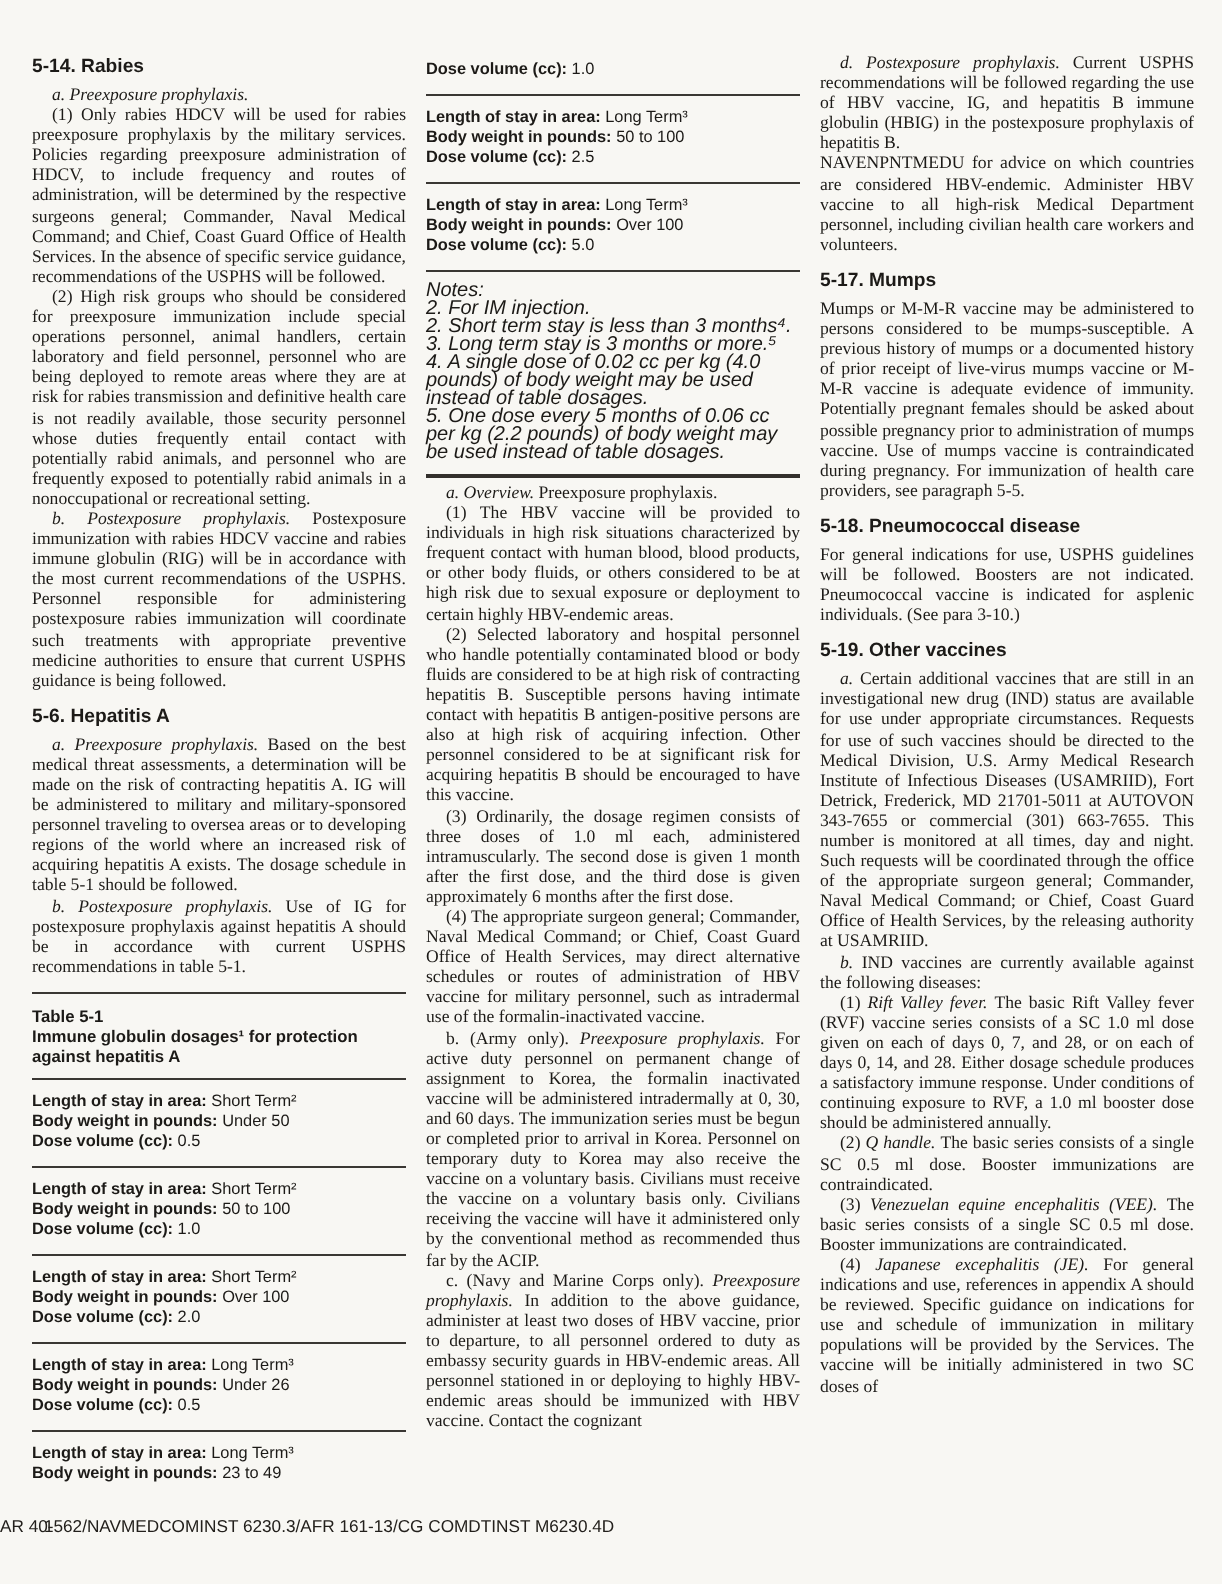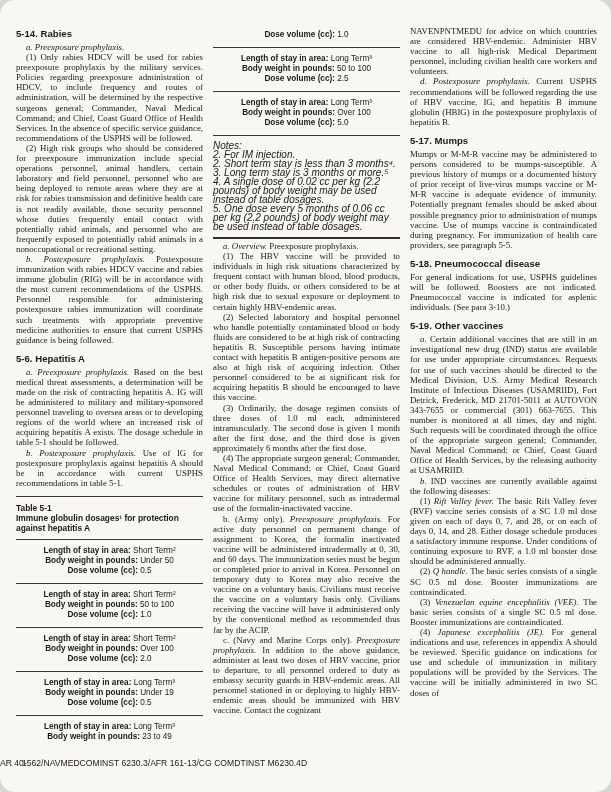--- a/index.html
+++ b/index.html
@@ -6,21 +6,20 @@
   .page {
     position:relative;
     width:611px; height:792px;
     margin:0 auto;
     background:#f8f7f3;
     box-sizing:border-box;
     padding:26px 14px 0 16px;
     font-family:"Liberation Serif", serif;
     color:#1c1a17;
     overflow:hidden;
-    border-radius:15px;
   }
   .cols { display:flex; gap:10px; }
   .col { width:187px; box-sizing:border-box; }
 
   .sec-h {
     font-family:"Liberation Sans", sans-serif;
     font-weight:bold;
     font-size:9.6px;
     line-height:11px;
     margin:8px 0 3px 0;
@@ -42,21 +41,21 @@
 
   .tbl-title {
     font-family:"Liberation Sans", sans-serif;
     font-weight:bold;
     font-size:8.4px;
     line-height:10px;
     padding:4px 0 4px 0;
   }
   .tbl-title div { margin:0; }
 
-  .tbl-row { padding:4px 0 5px 0;text-align:center; }
+  .tbl-row { padding:4px 0 5px 0; }
   .tbl-line {
     font-family:"Liberation Sans", sans-serif;
     font-size:8.2px;
     line-height:10px;
   }
   .tbl-line b { font-weight:bold; }
   .tbl-line span { font-weight:normal; }
 
   .notes {
     font-family:"Liberation Sans", sans-serif;
@@ -111,21 +110,21 @@
         </div>
         <div class="rule"></div>
         <div class="tbl-row">
           <div class="tbl-line"><b>Length of stay in area: </b><span>Short Term²</span></div>
           <div class="tbl-line"><b>Body weight in pounds: </b><span>Over 100</span></div>
           <div class="tbl-line"><b>Dose volume (cc): </b><span>2.0</span></div>
         </div>
         <div class="rule"></div>
         <div class="tbl-row">
           <div class="tbl-line"><b>Length of stay in area: </b><span>Long Term³</span></div>
-          <div class="tbl-line"><b>Body weight in pounds: </b><span>Under 19</span></div>
+          <div class="tbl-line"><b>Body weight in pounds: </b><span>Under 26</span></div>
           <div class="tbl-line"><b>Dose volume (cc): </b><span>0.5</span></div>
         </div>
         <div class="rule"></div>
         <div class="tbl-row">
           <div class="tbl-line"><b>Length of stay in area: </b><span>Long Term³</span></div>
           <div class="tbl-line"><b>Body weight in pounds: </b><span>23 to 49</span></div>
         </div>
       </div>
     <div class="col">
         <div class="tbl-row">
@@ -142,35 +141,35 @@
           <div class="tbl-line"><b>Length of stay in area: </b><span>Long Term³</span></div>
           <div class="tbl-line"><b>Body weight in pounds: </b><span>Over 100</span></div>
           <div class="tbl-line"><b>Dose volume (cc): </b><span>5.0</span></div>
         </div>
         <div class="rule"></div>
         <div class="notes">
           <div>Notes:</div>
           <div>2. For IM injection.</div>
           <div>2. Short term stay is less than 3 months⁴.</div>
           <div>3. Long term stay is 3 months or more.⁵</div>
-          <div>4. A single dose of 0.02 cc per kg (2.2 pounds) of body weight may be used instead of table dosages.</div>
+          <div>4. A single dose of 0.02 cc per kg (4.0 pounds) of body weight may be used instead of table dosages.</div>
           <div>5. One dose every 5 months of 0.06 cc per kg (2.2 pounds) of body weight may be used instead of table dosages.</div>
         </div>
         <div class="rule thick"></div>
         <p class="para"><i>a. Overview. </i>Preexposure prophylaxis.</p>
         <p class="para">(1) The HBV vaccine will be provided to individuals in high risk situations characterized by frequent contact with human blood, blood products, or other body fluids, or others considered to be at high risk due to sexual exposure or deployment to certain highly HBV-endemic areas.</p>
         <p class="para">(2) Selected laboratory and hospital personnel who handle potentially contaminated blood or body fluids are considered to be at high risk of contracting hepatitis B. Susceptible persons having intimate contact with hepatitis B antigen-positive persons are also at high risk of acquiring infection. Other personnel considered to be at significant risk for acquiring hepatitis B should be encouraged to have this vaccine.</p>
         <p class="para">(3) Ordinarily, the dosage regimen consists of three doses of 1.0 ml each, administered intramuscularly. The second dose is given 1 month after the first dose, and the third dose is given approximately 6 months after the first dose.</p>
         <p class="para">(4) The appropriate surgeon general; Commander, Naval Medical Command; or Chief, Coast Guard Office of Health Services, may direct alternative schedules or routes of administration of HBV vaccine for military personnel, such as intradermal use of the formalin-inactivated vaccine.</p>
         <p class="para"><span class="pre">b. (Army only). </span><i>Preexposure prophylaxis. </i>For active duty personnel on permanent change of assignment to Korea, the formalin inactivated vaccine will be administered intradermally at 0, 30, and 60 days. The immunization series must be begun or completed prior to arrival in Korea. Personnel on temporary duty to Korea may also receive the vaccine on a voluntary basis. Civilians must receive the vaccine on a voluntary basis only. Civilians receiving the vaccine will have it administered only by the conventional method as recommended thus far by the ACIP.</p>
         <p class="para"><span class="pre">c. (Navy and Marine Corps only). </span><i>Preexposure prophylaxis. </i>In addition to the above guidance, administer at least two doses of HBV vaccine, prior to departure, to all personnel ordered to duty as embassy security guards in HBV-endemic areas. All personnel stationed in or deploying to highly HBV-endemic areas should be immunized with HBV vaccine. Contact the cognizant</p>
       </div>
     <div class="col">
+        <p class="para"><i>d. Postexposure prophylaxis. </i>Current USPHS recommendations will be followed regarding the use of HBV vaccine, IG, and hepatitis B immune globulin (HBIG) in the postexposure prophylaxis of hepatitis B.</p>
         <p class="para flush">NAVENPNTMEDU for advice on which countries are considered HBV-endemic. Administer HBV vaccine to all high-risk Medical Department personnel, including civilian health care workers and volunteers.</p>
-        <p class="para"><i>d. Postexposure prophylaxis. </i>Current USPHS recommendations will be followed regarding the use of HBV vaccine, IG, and hepatitis B immune globulin (HBIG) in the postexposure prophylaxis of hepatitis B.</p>
         <div class="sec-h">5-17. Mumps</div>
         <p class="para flush">Mumps or M-M-R vaccine may be administered to persons considered to be mumps-susceptible. A previous history of mumps or a documented history of prior receipt of live-virus mumps vaccine or M-M-R vaccine is adequate evidence of immunity. Potentially pregnant females should be asked about possible pregnancy prior to administration of mumps vaccine. Use of mumps vaccine is contraindicated during pregnancy. For immunization of health care providers, see paragraph 5-5.</p>
         <div class="sec-h">5-18. Pneumococcal disease</div>
         <p class="para flush">For general indications for use, USPHS guidelines will be followed. Boosters are not indicated. Pneumococcal vaccine is indicated for asplenic individuals. (See para 3-10.)</p>
         <div class="sec-h">5-19. Other vaccines</div>
         <p class="para"><i>a. </i>Certain additional vaccines that are still in an investigational new drug (IND) status are available for use under appropriate circumstances. Requests for use of such vaccines should be directed to the Medical Division, U.S. Army Medical Research Institute of Infectious Diseases (USAMRIID), Fort Detrick, Frederick, MD 21701-5011 at AUTOVON 343-7655 or commercial (301) 663-7655. This number is monitored at all times, day and night. Such requests will be coordinated through the office of the appropriate surgeon general; Commander, Naval Medical Command; or Chief, Coast Guard Office of Health Services, by the releasing authority at USAMRIID.</p>
         <p class="para"><i>b. </i>IND vaccines are currently available against the following diseases:</p>
         <p class="para"><span class="pre">(1) </span><i>Rift Valley fever. </i>The basic Rift Valley fever (RVF) vaccine series consists of a SC 1.0 ml dose given on each of days 0, 7, and 28, or on each of days 0, 14, and 28. Either dosage schedule produces a satisfactory immune response. Under conditions of continuing exposure to RVF, a 1.0 ml booster dose should be administered annually.</p>
         <p class="para"><span class="pre">(2) </span><i>Q handle. </i>The basic series consists of a single SC 0.5 ml dose. Booster immunizations are contraindicated.</p>
         <p class="para"><span class="pre">(3) </span><i>Venezuelan equine encephalitis (VEE). </i>The basic series consists of a single SC 0.5 ml dose. Booster immunizations are contraindicated.</p>

